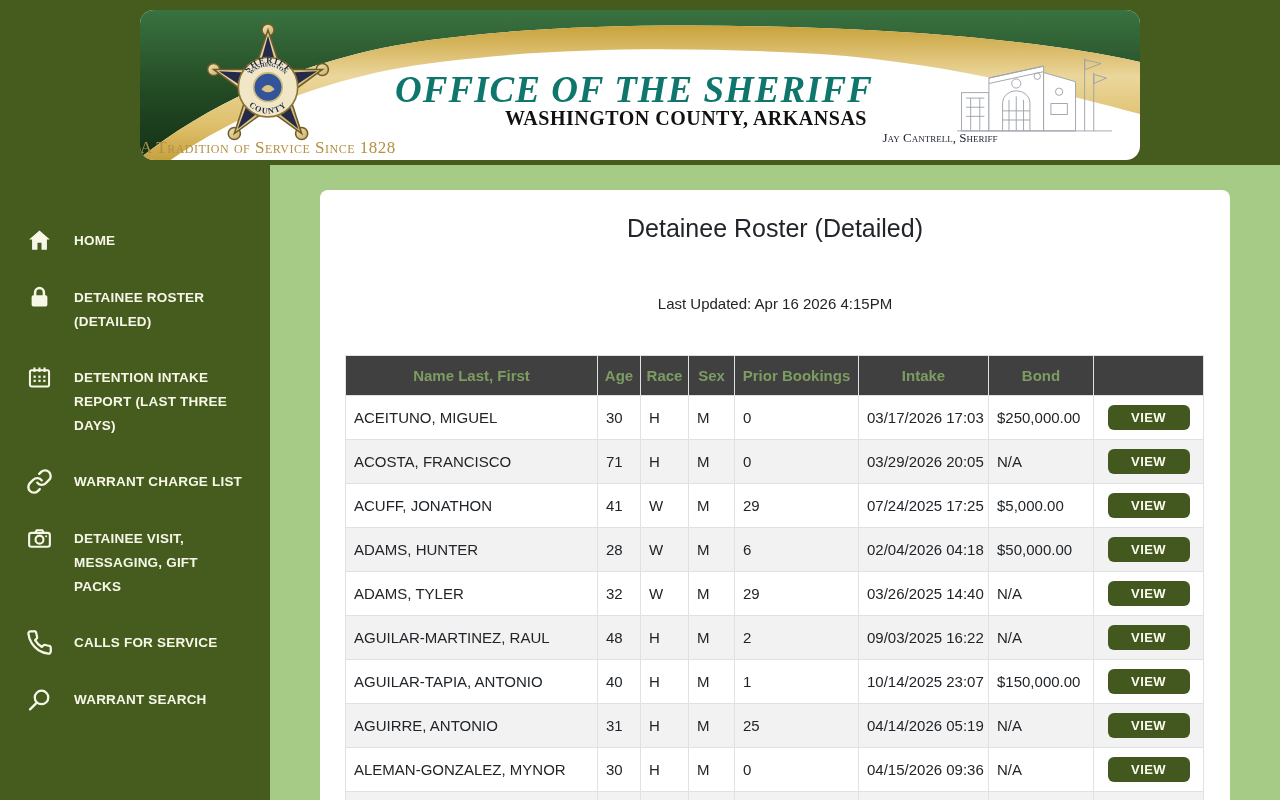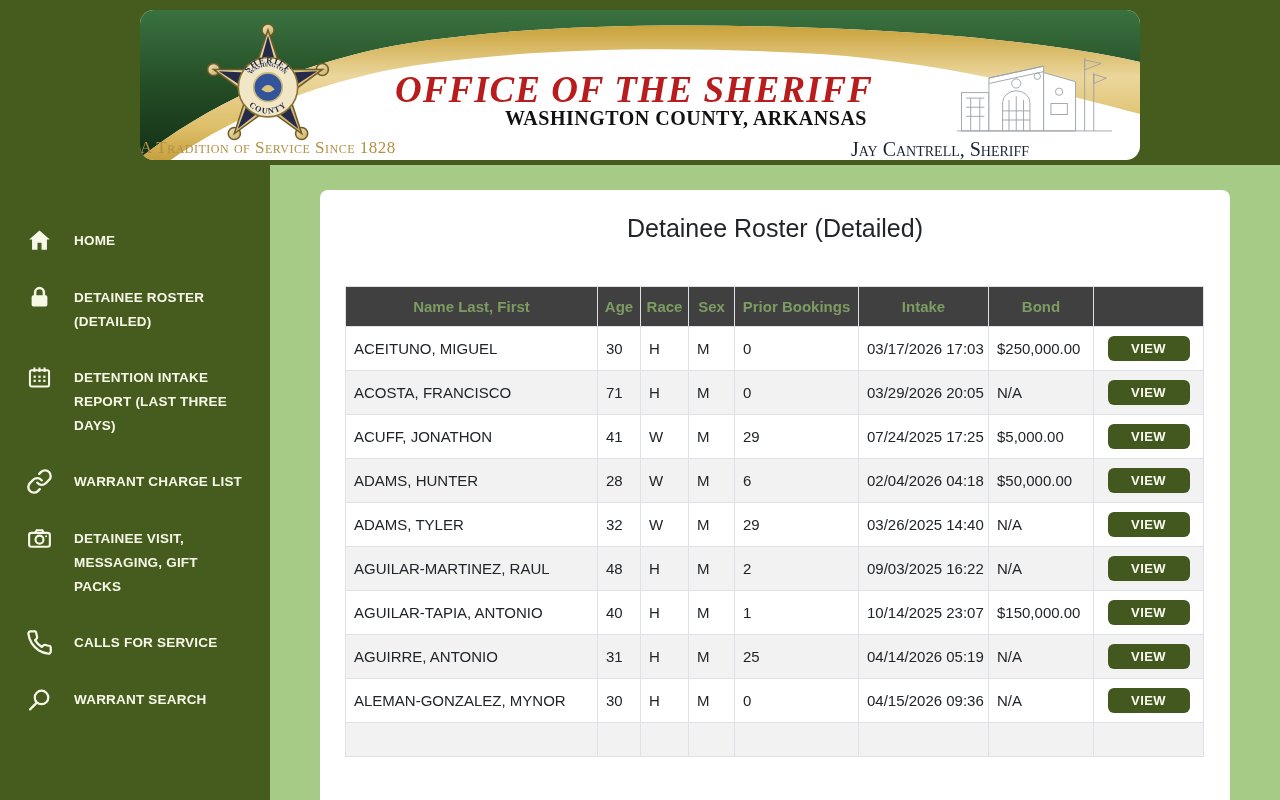--- a/index.html
+++ b/index.html
@@ -13,30 +13,30 @@
   .sidebar  { position:absolute; left:0; top:165px; width:270px; height:635px; background:#455C1E; }
 
   
   .banner { position:absolute; left:140px; top:10px; width:1000px; height:150px;
             background:#fff; border-radius:14px; overflow:hidden; }
   .banner svg.sweep { position:absolute; inset:0; width:100%; height:100%; }
   .badge { position:absolute; left:62px; top:4px; width:132px; height:142px; }
   .building { position:absolute; right:28px; top:40px; width:155px; height:88px; }
   .b-line1 { position:absolute; top:58px; left:-6px; width:1000px; text-align:center;
              font-family:"Liberation Serif","DejaVu Serif",serif; font-style:italic; font-weight:700;
-             font-size:37px; color:#b91c1c; letter-spacing:1px; white-space:nowrap; }
+             font-size:37px; color:#0f766e; letter-spacing:1px; white-space:nowrap; }
   .b-line2 { position:absolute; top:97px; left:46px; width:1000px; text-align:center;
              font-family:"Liberation Serif","DejaVu Serif",serif; font-weight:700;
              font-size:20px; color:#111; letter-spacing:.5px; white-space:nowrap; }
   .b-tagline { position:absolute; top:128px; left:0; width:898px; text-align:left;
              font-family:"Liberation Serif","DejaVu Serif",serif; font-variant:small-caps;
              font-size:17px; color:#B39043; letter-spacing:.5px; }
-  .b-sheriff { position:absolute; top:128px; left:564px; width:472px; text-align:center;
+  .b-sheriff { position:absolute; top:120px; left:564px; width:472px; text-align:center;
              font-family:"Liberation Serif","DejaVu Serif",serif; font-variant:small-caps;
-             font-size:20px; color:#1B2233; }
+             font-size:13px; color:#1B2233; }
 
   
   .nav { padding:64px 0 0 26px; display:flex; flex-direction:column; gap:32px; }
   .nav-item { display:flex; gap:21px; color:#F7F7E8; text-decoration:none; align-items:flex-start; }
   .nav-icon { width:27px; height:27px; flex:0 0 27px; color:#F7F7E8; margin-top:-2px; }
   .nav-icon svg { width:100%; height:100%; display:block; }
   .nav-label { font-size:13.5px; font-weight:700; line-height:24px; width:172px; letter-spacing:.2px; }
 
   
   .main-card { position:absolute; left:320px; top:190px; width:910px; height:660px;
@@ -226,20 +226,21 @@
       <path d="M140,88 V8 M150,88 V24"></path>
       <polygon points="140,10 158,14 140,21"></polygon>
       <polygon points="150,26 164,30 150,36"></polygon>
       <path d="M0,88 H170"></path>
     </g>
   </svg>
 </header>
 
 <main class="main-card">
   <h1 class="page-title">Detainee Roster (Detailed)</h1>
+  <div class="updated">Last Updated: Apr 16 2026 4:15PM</div>
 
   <table class="roster">
     <colgroup>
       <col style="width:252px">
         <col style="width:43px">
         <col style="width:48px">
         <col style="width:46px">
       <col style="width:124px">
         <col style="width:130px">
         <col style="width:105px">

